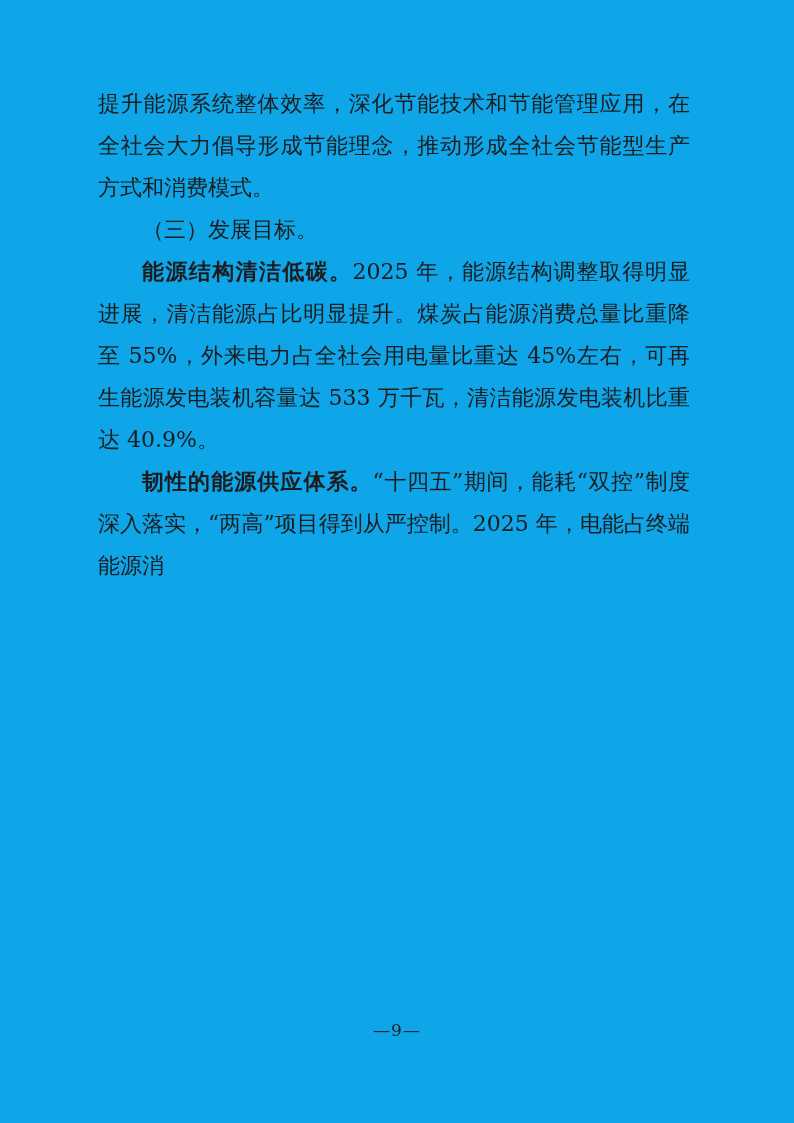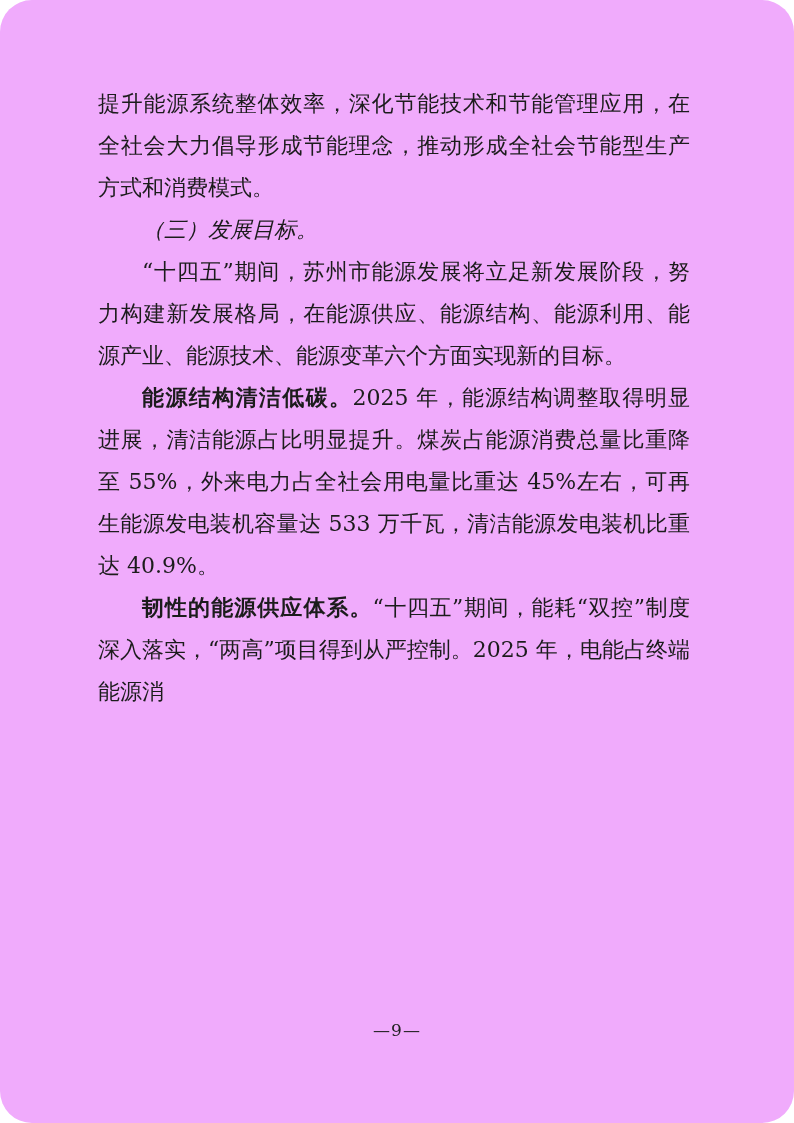--- a/index.html
+++ b/index.html
@@ -4,24 +4,23 @@
 <style>
   html, body {
     margin: 0;
     padding: 0;
     background: #ffffff;
   }
   .page {
     position: relative;
     width: 794px;
     height: 1123px;
-    background: #f0abfc;
+    background: #0ea5e9;
     overflow: hidden;
     font-family: "DejaVu Serif", "Liberation Serif", serif;
-    border-radius: 32px;
   }
   .content {
     position: absolute;
     left: 98px;
     top: 83px;
     width: 592px;
     color: #1c1c1c;
     font-size: 22px;
     line-height: 42px;
     text-align: justify;
@@ -33,21 +32,20 @@
   }
   .content p.no-indent {
     text-indent: 0;
   }
   .lead {
     font-weight: bold;
     font-family: "DejaVu Sans", "Liberation Sans", sans-serif;
     letter-spacing: 0.5px;
   }
   .kaiti {
-    font-style: italic;
   }
   .footer {
     position: absolute;
     left: 0;
     right: 0;
     top: 1020px;
     text-align: center;
     font-size: 17px;
     color: #222222;
     letter-spacing: 1px;
@@ -57,21 +55,20 @@
 <body>
 
 <div class="page">
   <div class="content">
 
     <p class="no-indent"><span>提升能源系统整体效率，深化节能技术和节能管理应用，在全社会大力倡导形成节能理念，推动形成全社会节能型生产方式和消费模式。</span></p>
 
 
     <p class="kaiti"><span>（三）发展目标。</span></p>
 
-    <p><span>“十四五”期间，苏州市能源发展将立足新发展阶段，努力构建新发展格局，在能源供应、能源结构、能源利用、能源产业、能源技术、能源变革六个方面实现新的目标。</span></p>
 
 
     <p><span class="lead">能源结构清洁低碳。</span><span>2025 年，能源结构调整取得明显进展，清洁能源占比明显提升。煤炭占能源消费总量比重降至 55%，外来电力占全社会用电量比重达 45%左右，可再生能源发电装机容量达 533 万千瓦，清洁能源发电装机比重达 40.9%。</span></p>
 
     <p><span class="lead">韧性的能源供应体系。</span><span>“十四五”期间，能耗“双控”制度深入落实，“两高”项目得到从严控制。2025 年，电能占终端能源消</span></p>
 
   </div>
 
   <div class="footer">—9—</div>
 </div>

